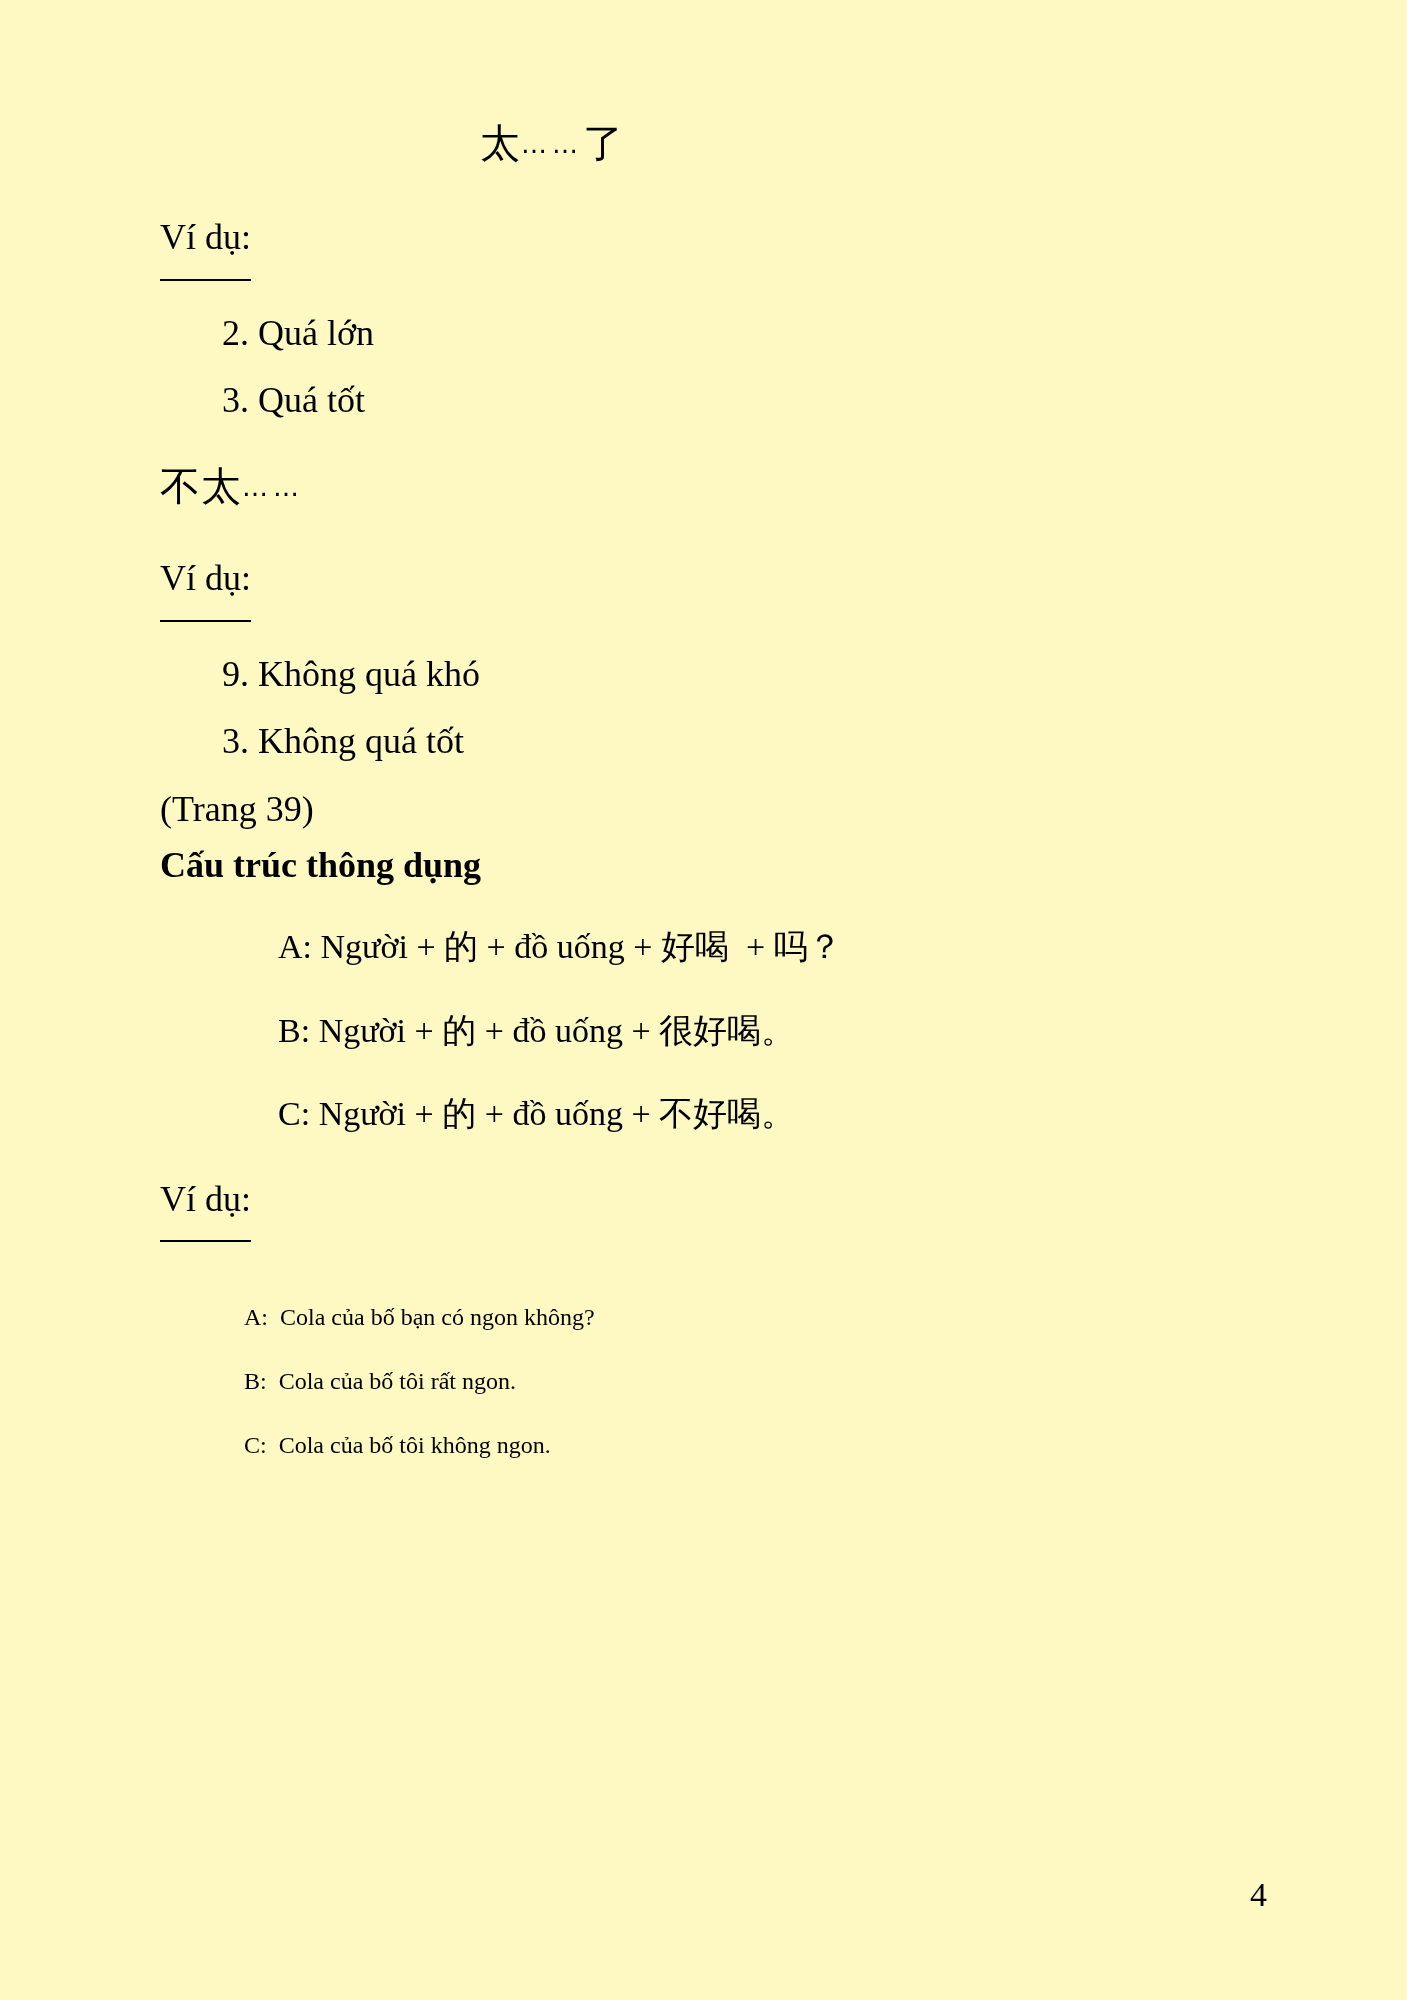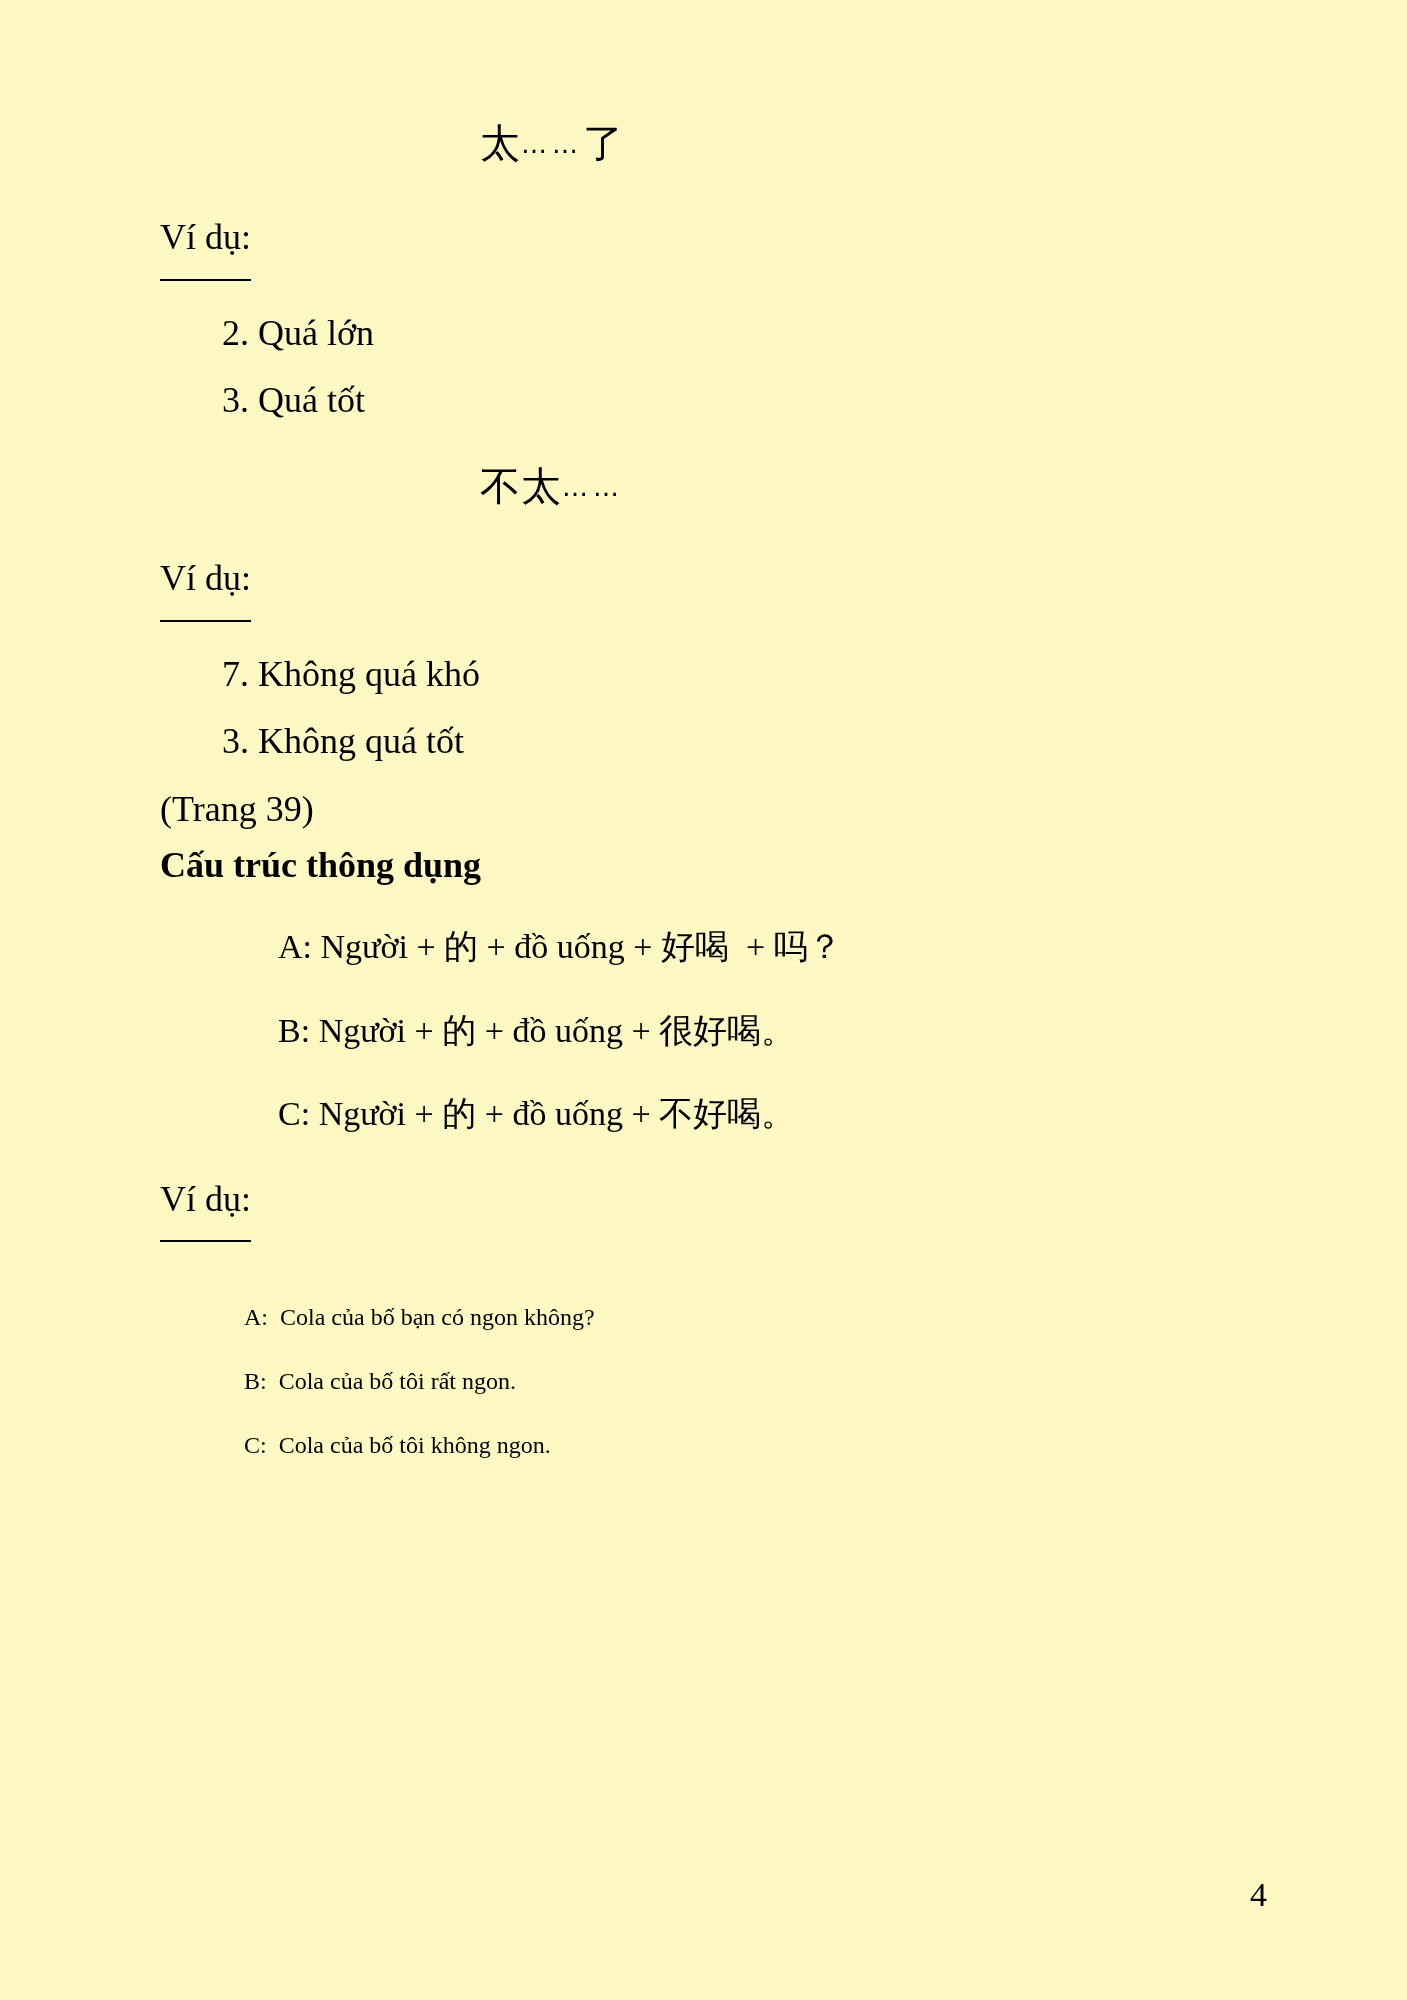--- a/index.html
+++ b/index.html
@@ -35,21 +35,20 @@
     font-size: 40px;
     line-height: 1.25;
     letter-spacing: 1px;
     white-space: pre;
   }
   .cjk-heading.h-taile {
     margin-left: 320px;
     margin-bottom: 46px;
   }
   .cjk-heading.h-butai {
-    margin-left: 320px;
     margin-top: 38px;
     margin-bottom: 44px;
   }
   .dots {
     font-family: "DejaVu Sans", sans-serif;
     font-size: 26px;
     letter-spacing: 5px;
     vertical-align: 0.16em;
   }
 
@@ -140,21 +139,21 @@
       <li>3. Quá tốt</li>
     </ul>
 
     <div class="cjk-heading h-butai"><span>不太</span><span class="dots">……</span><span></span></div>
 
     <div class="vidu-wrap">
       <span class="vidu">Ví dụ:</span>
     </div>
 
     <ul class="list">
-      <li>7. Không quá khó</li>
+      <li>9. Không quá khó</li>
       <li>3. Không quá tốt</li>
     </ul>
 
     <div class="trang">(Trang 39)</div>
     <div class="cautruc">Cấu trúc thông dụng</div>
 
     <div class="struct"><span>A:</span><span> Người + </span><span class="cjk">的</span><span> + đồ uống + </span><span class="cjk">好喝</span><span>  + </span><span class="cjk">吗？</span></div>
 
     <div class="struct"><span>B:</span><span> Người + </span><span class="cjk">的</span><span> + đồ uống + </span><span class="cjk">很好喝。</span><span></span><span class="cjk"></span></div>
 

